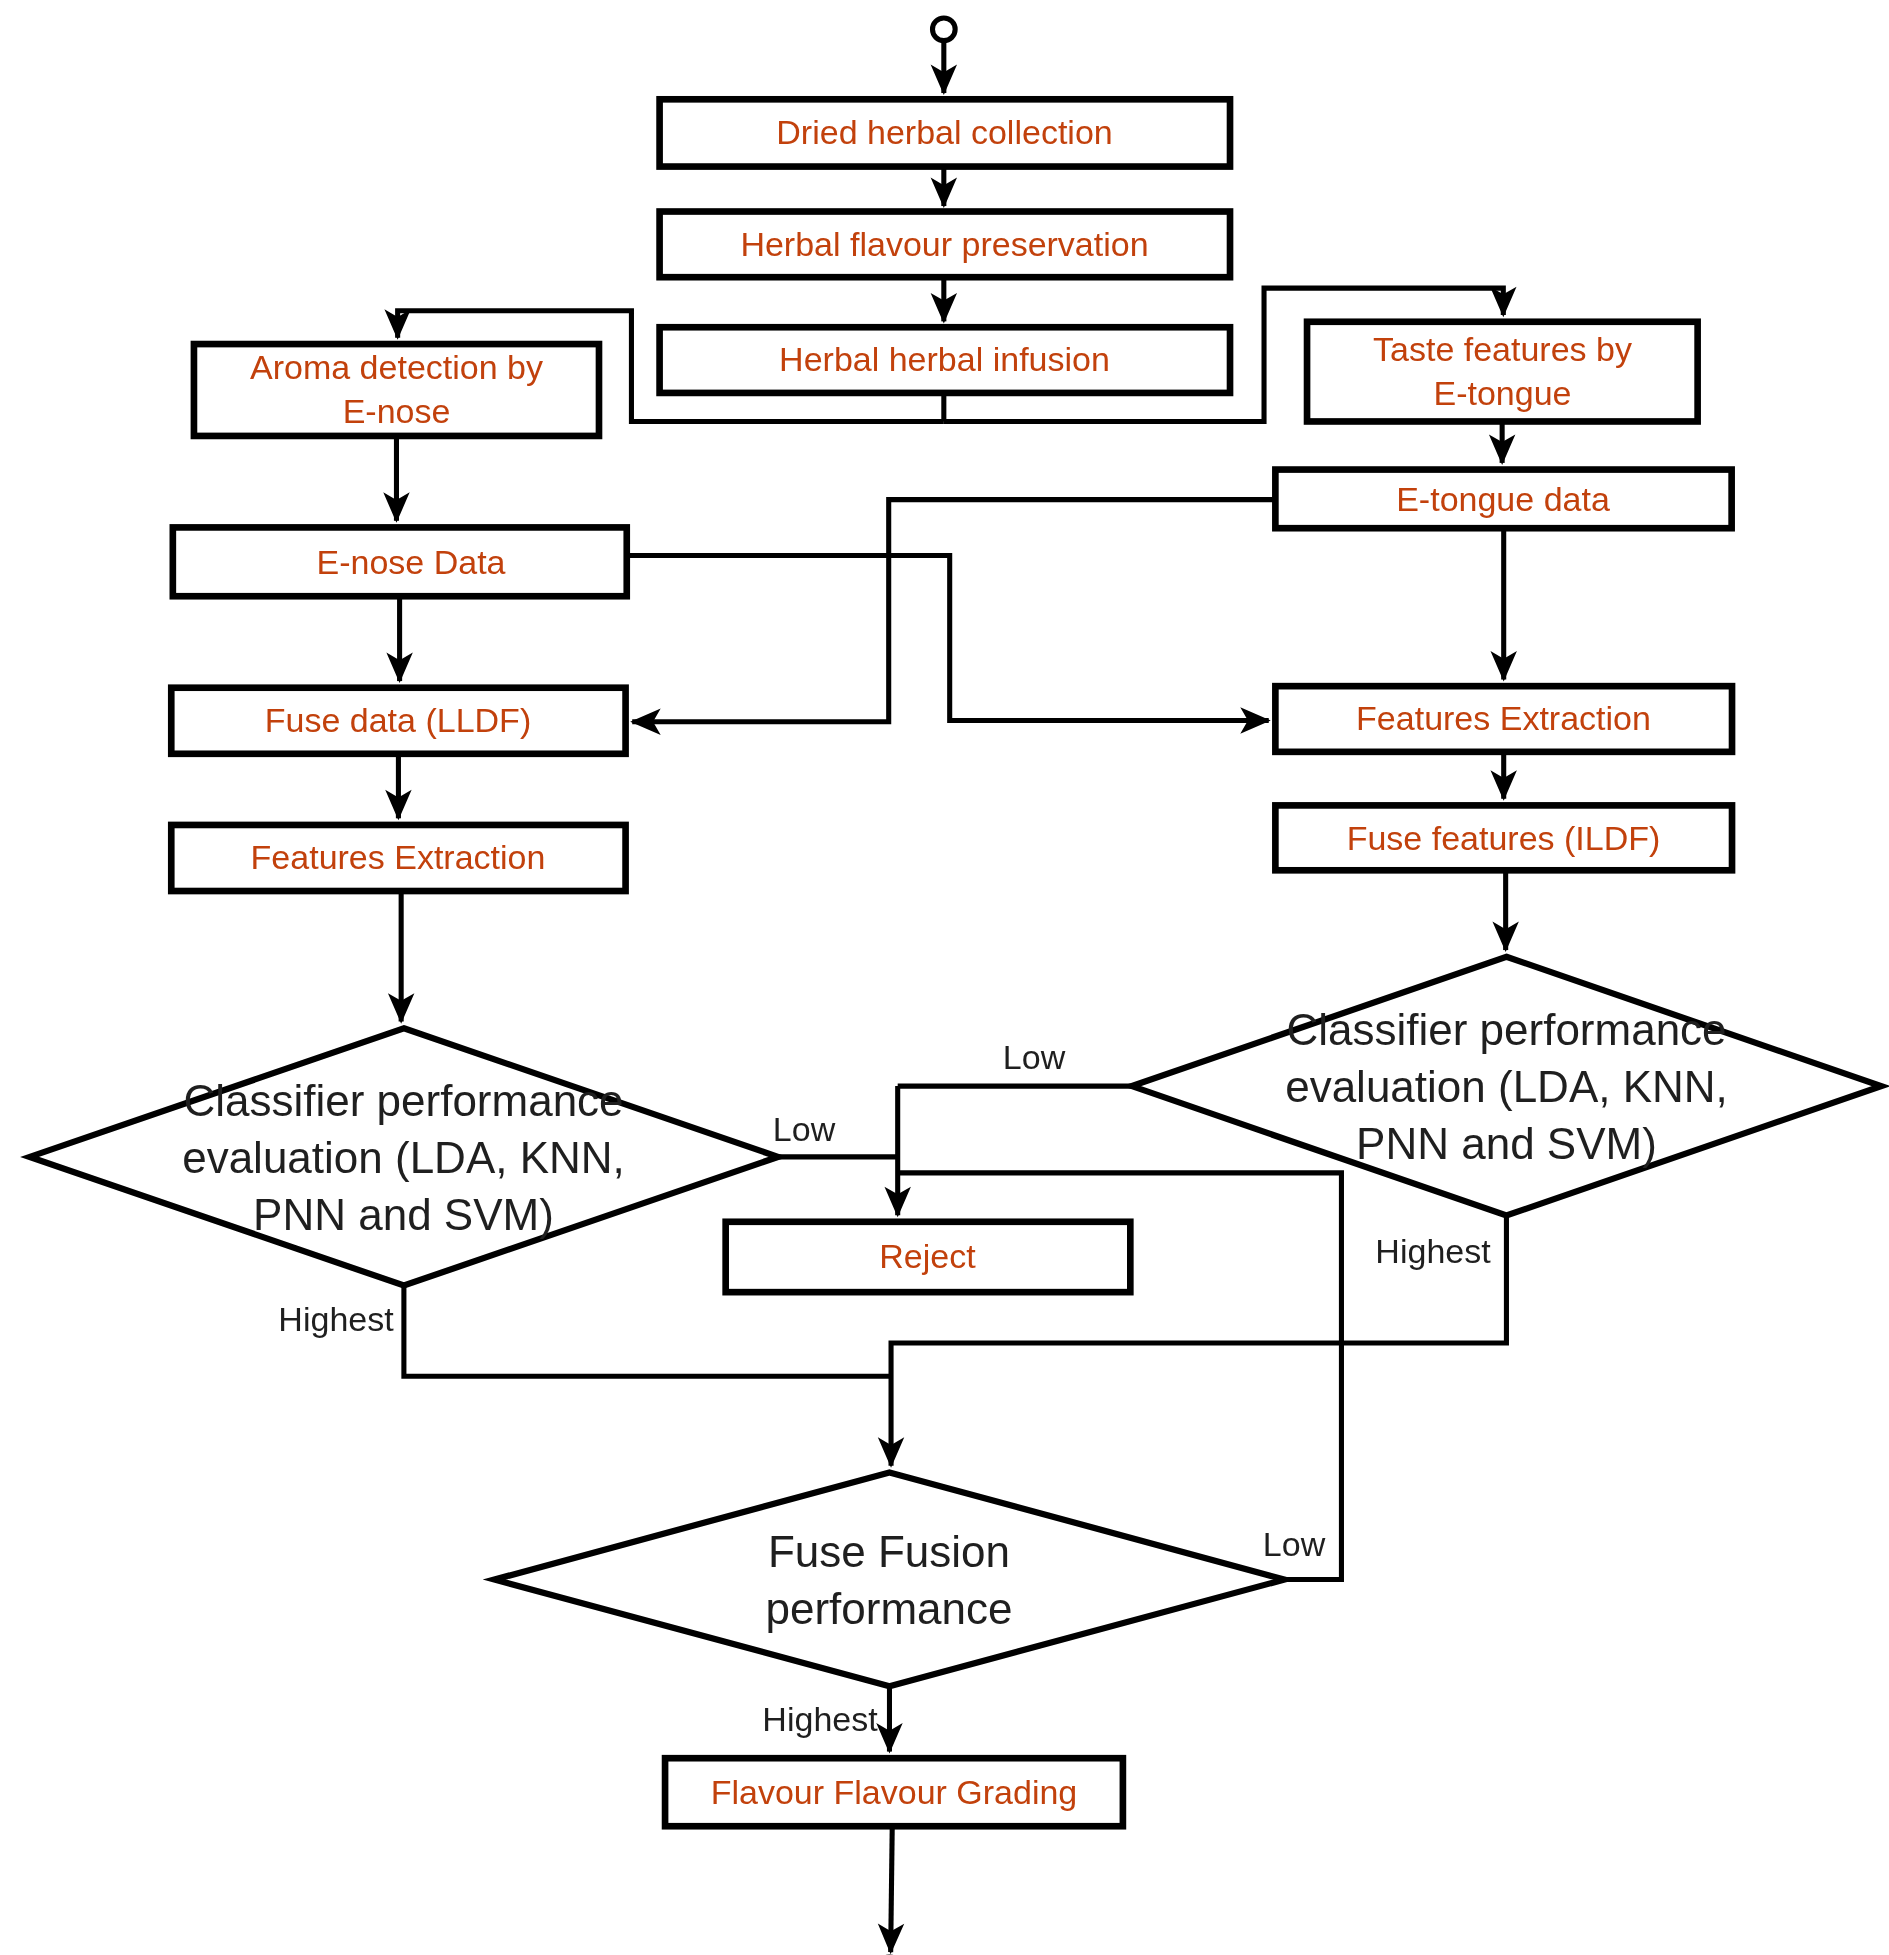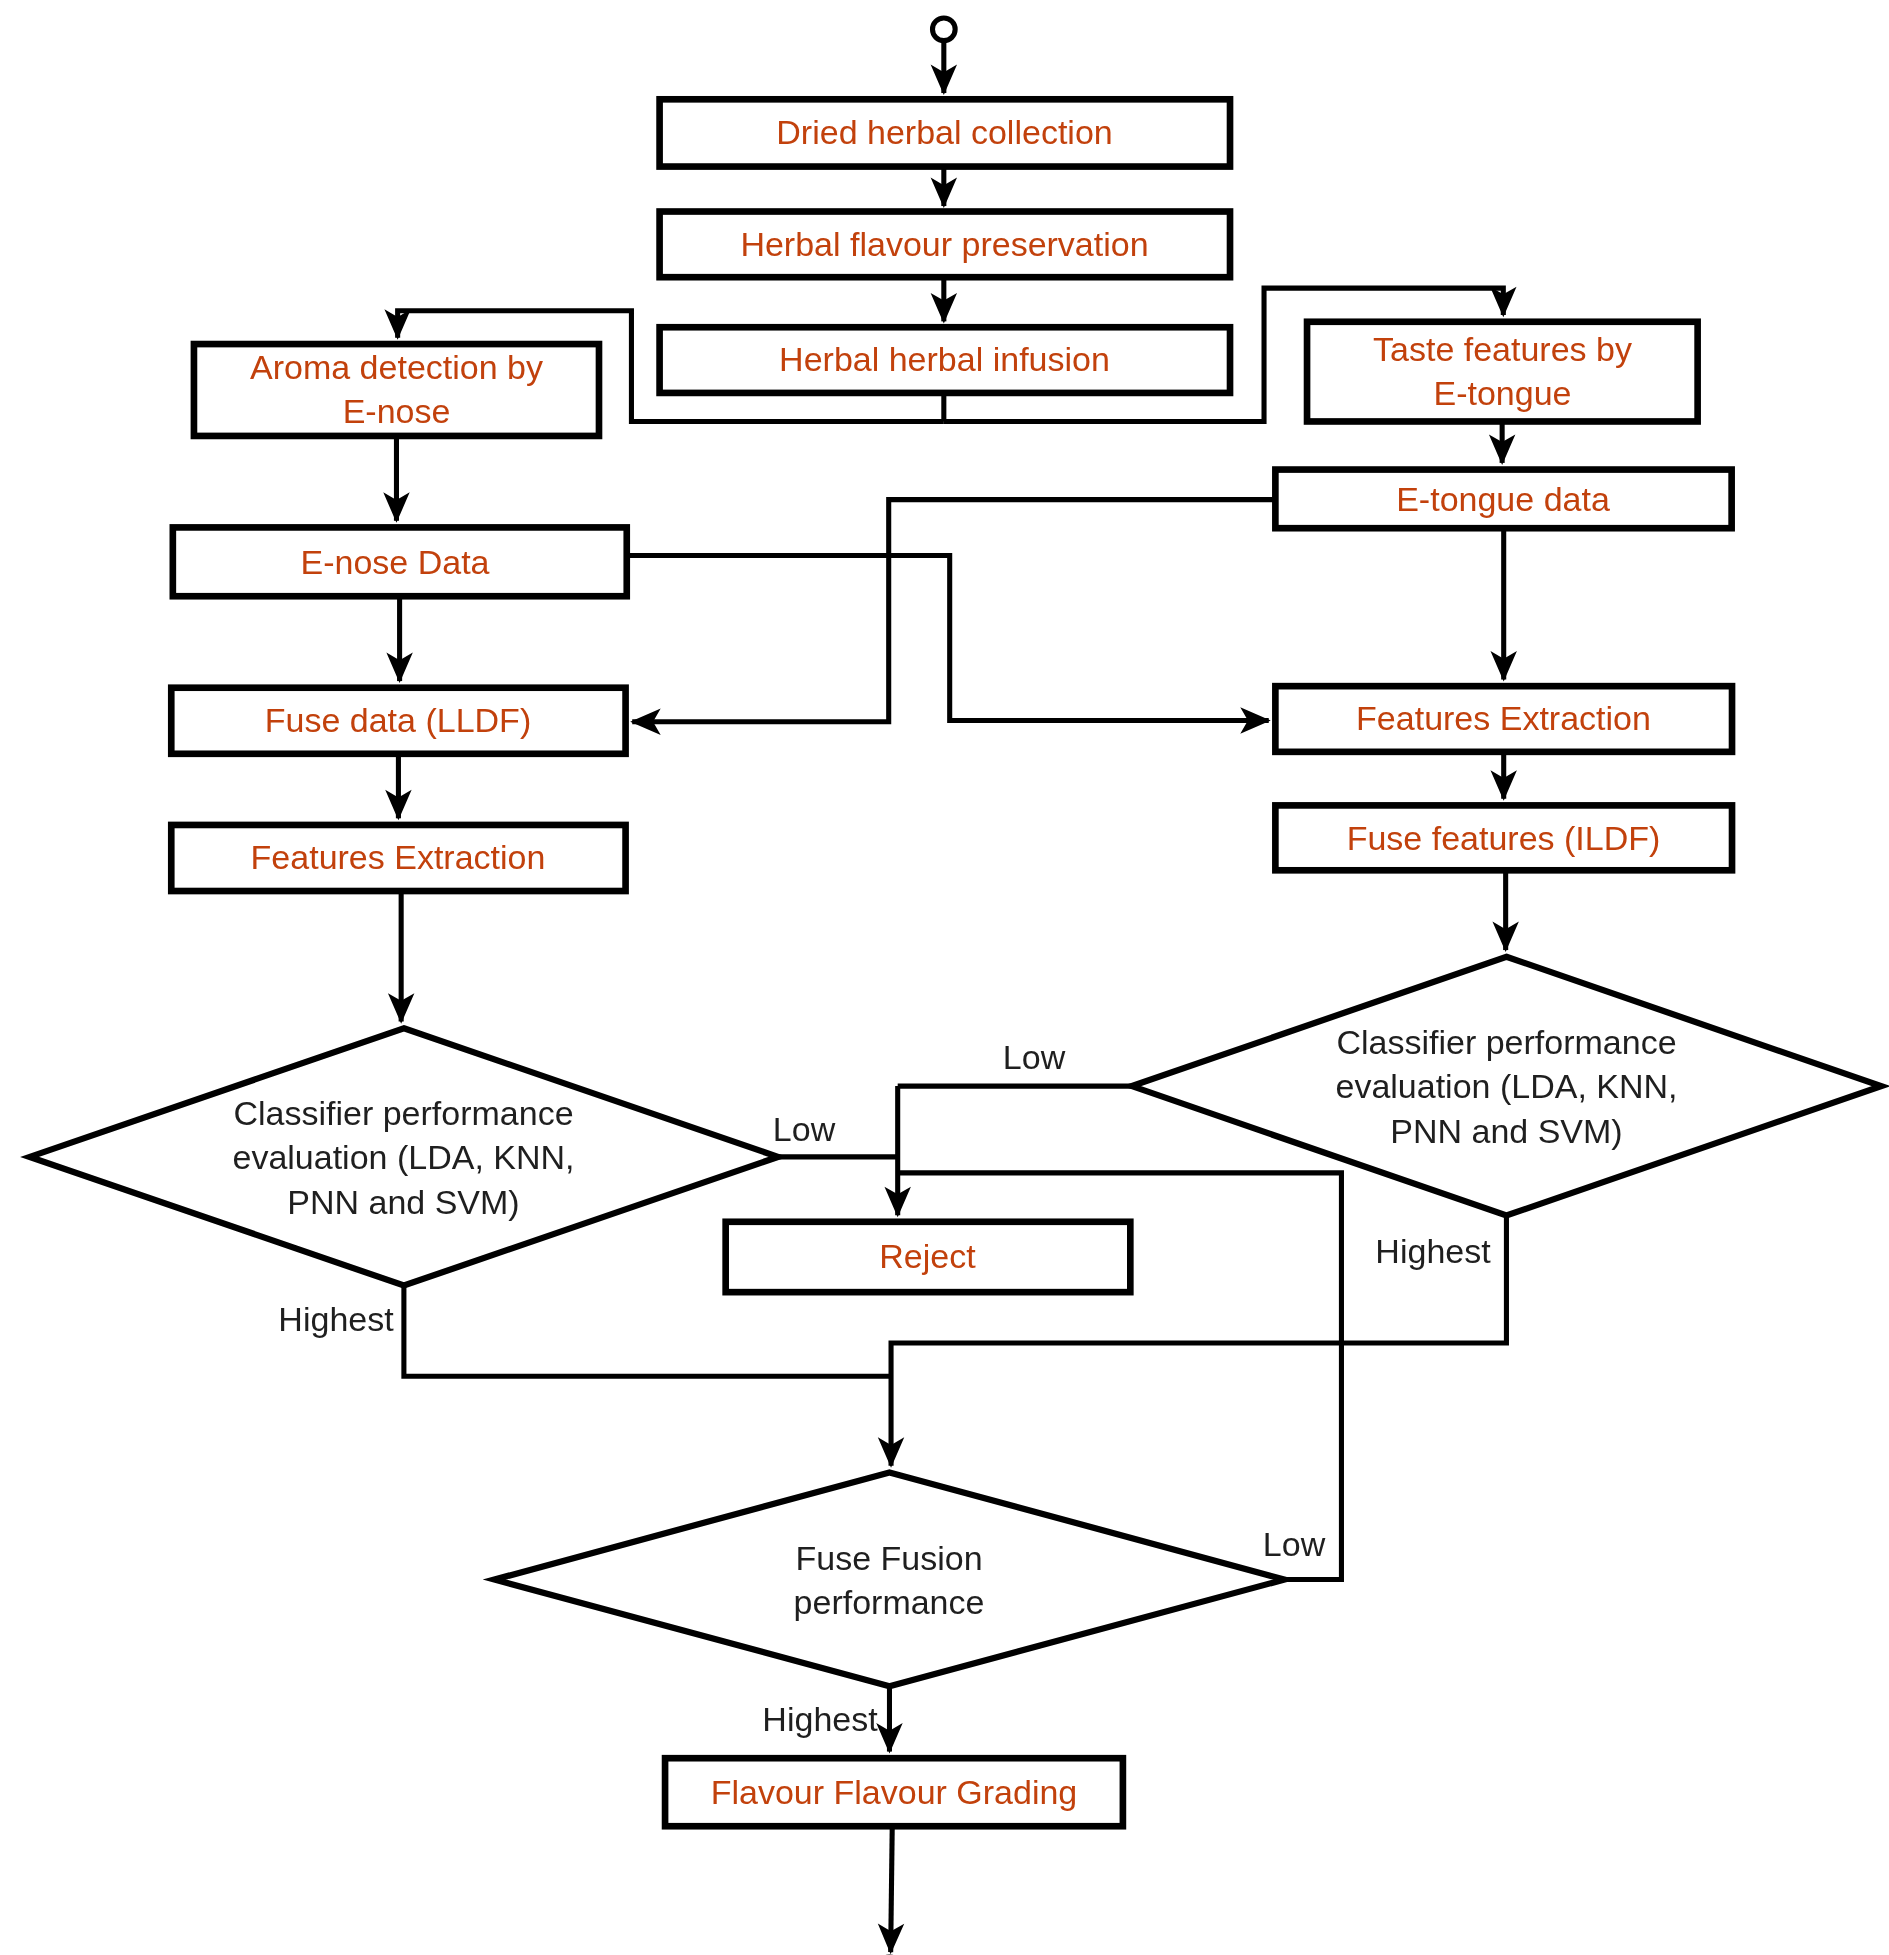--- a/index.html
+++ b/index.html
@@ -19,21 +19,21 @@
     white-space:pre-line;
     font-size:34px;
     line-height:1.28;
     color:#c2410c;
   }
   .diamond-label{
     position:absolute;
     display:flex;align-items:center;justify-content:center;
     text-align:center;
     white-space:pre-line;
-    font-size:34px;
+    font-size:44px;
     line-height:1.3;
     color:#1f1f1f;
   }
   .edge-label{
     position:absolute;
     transform:translate(-50%,-50%);
     font-size:34px;
     white-space:nowrap;
     color:#1f1f1f;
   }
@@ -114,21 +114,21 @@
   <div class="node-label" style="left:659px;top:212px;width:571px;height:66px;">Herbal flavour preservation</div>
 
   <div class="node-label" style="left:659px;top:327px;width:571px;height:66px;">Herbal herbal infusion</div>
 
   <div class="node-label" style="left:194px;top:344px;width:405px;height:92px;">Aroma detection by
 E-nose</div>
 
   <div class="node-label" style="left:1307px;top:322px;width:391px;height:100px;">Taste features by
 E-tongue</div>
 
-  <div class="node-label" style="left:168px;top:528px;width:454px;height:69px;">E-nose Data</div>
+  <div class="node-label" style="left:184px;top:528px;width:454px;height:69px;">E-nose Data</div>
 
   <div class="node-label" style="left:1275px;top:470px;width:456px;height:59px;">E-tongue data</div>
 
   <div class="node-label" style="left:171px;top:688px;width:454px;height:66px;">Fuse data (LLDF)</div>
 
   <div class="node-label" style="left:171px;top:825px;width:454px;height:66px;">Features Extraction</div>
 
   <div class="node-label" style="left:1275px;top:686px;width:457px;height:66px;">Features Extraction</div>
 
   <div class="node-label" style="left:1275px;top:806px;width:457px;height:65px;">Fuse features (ILDF)</div>

